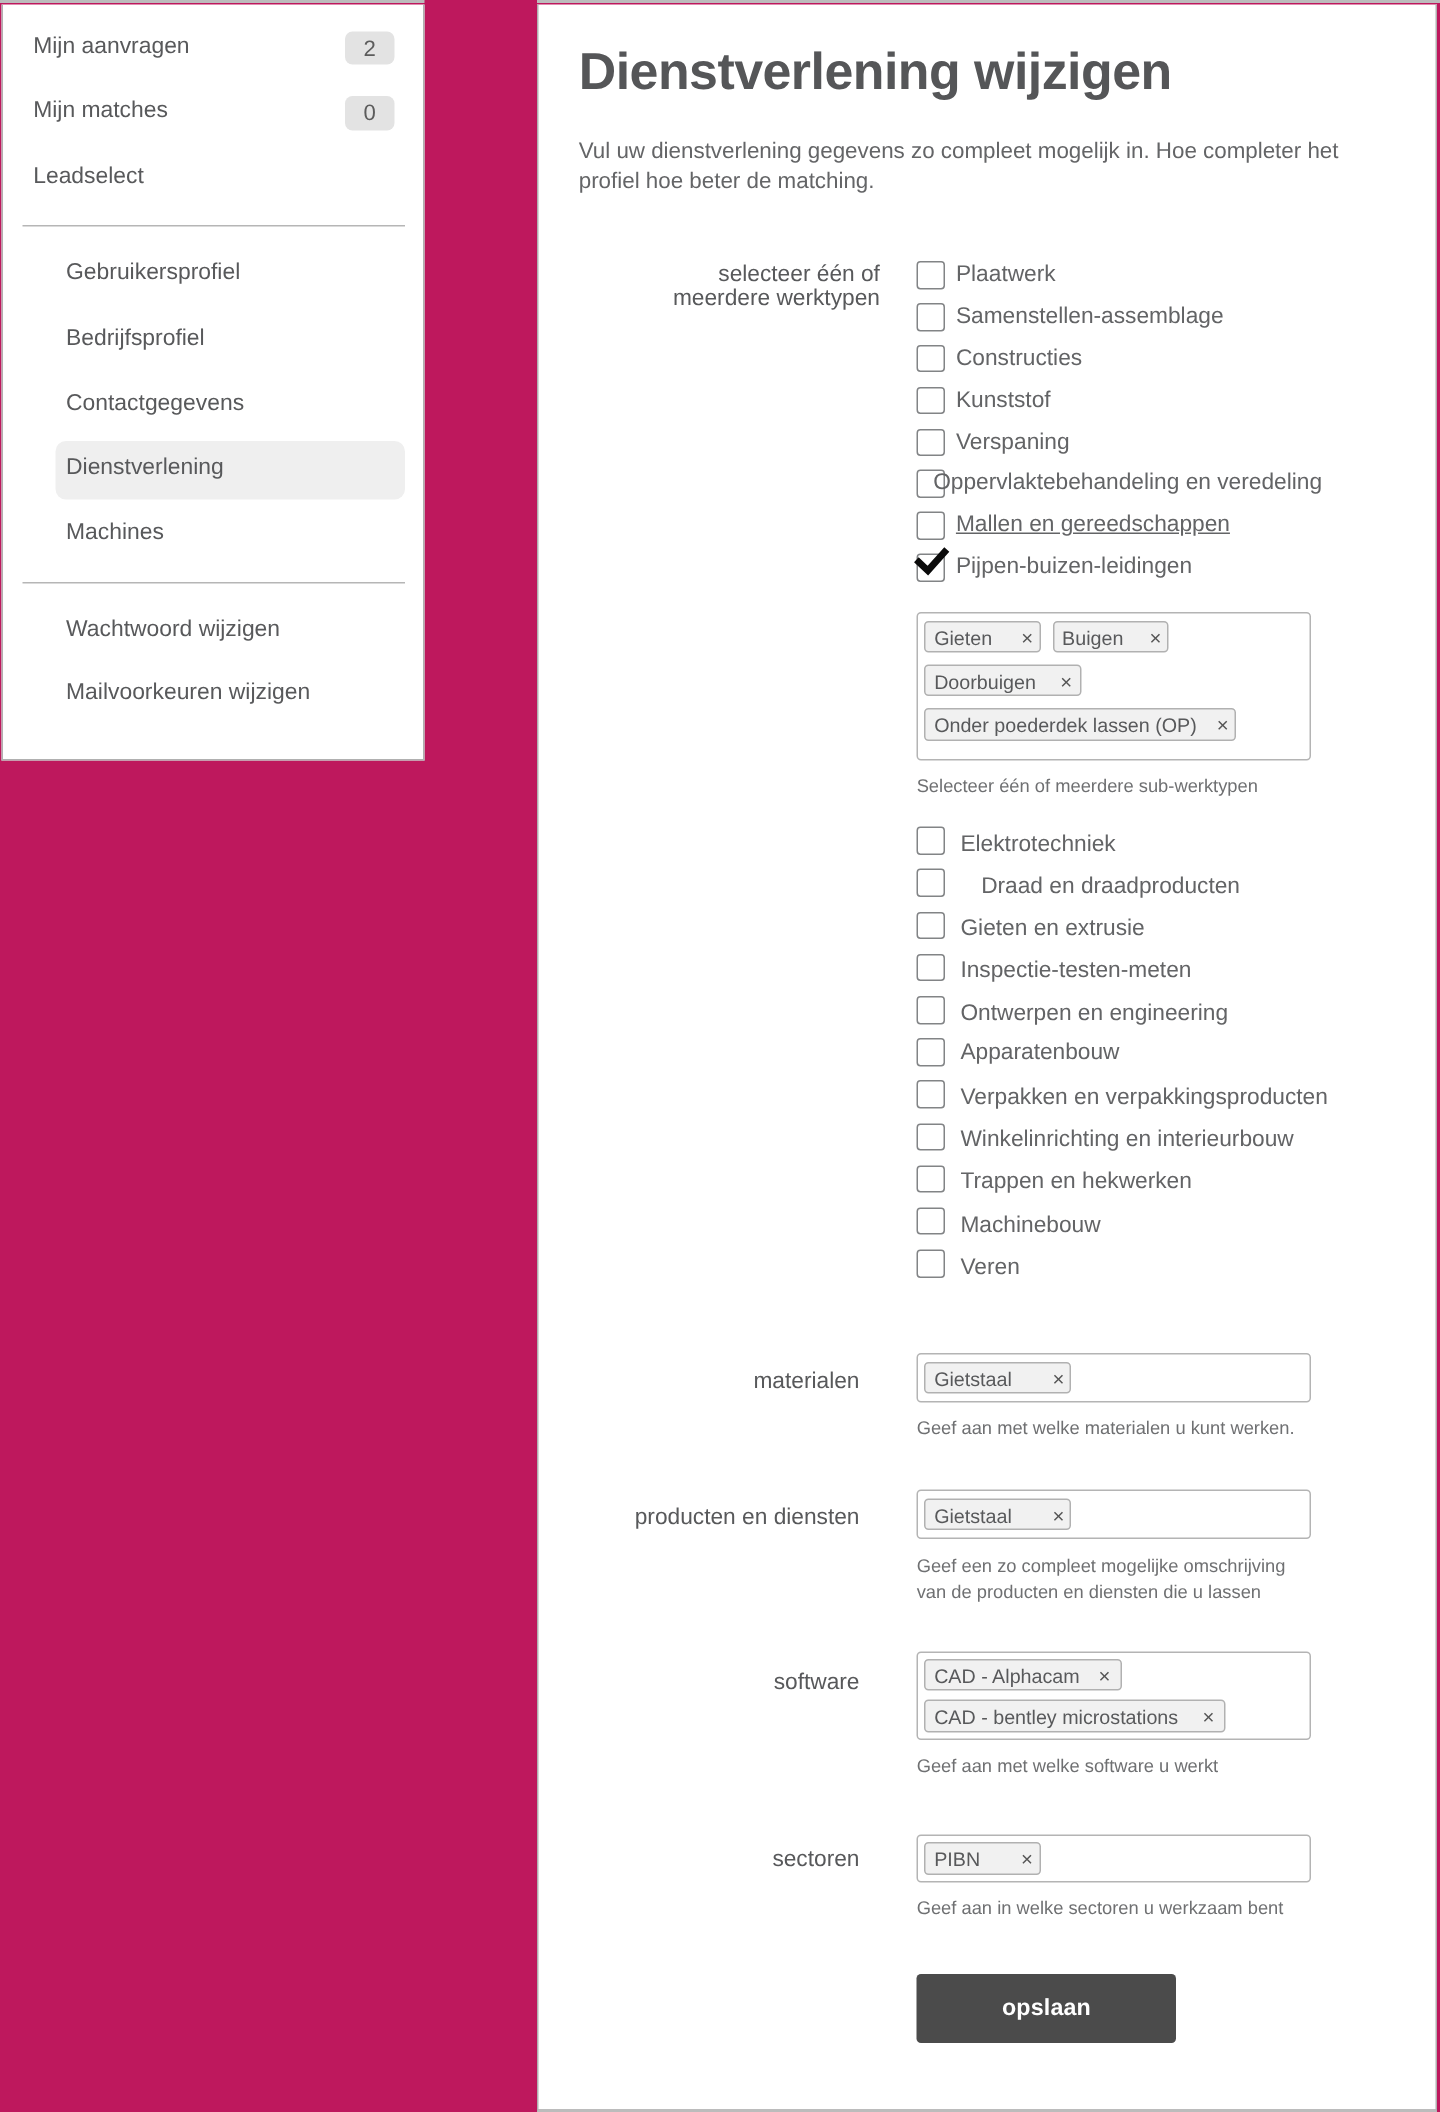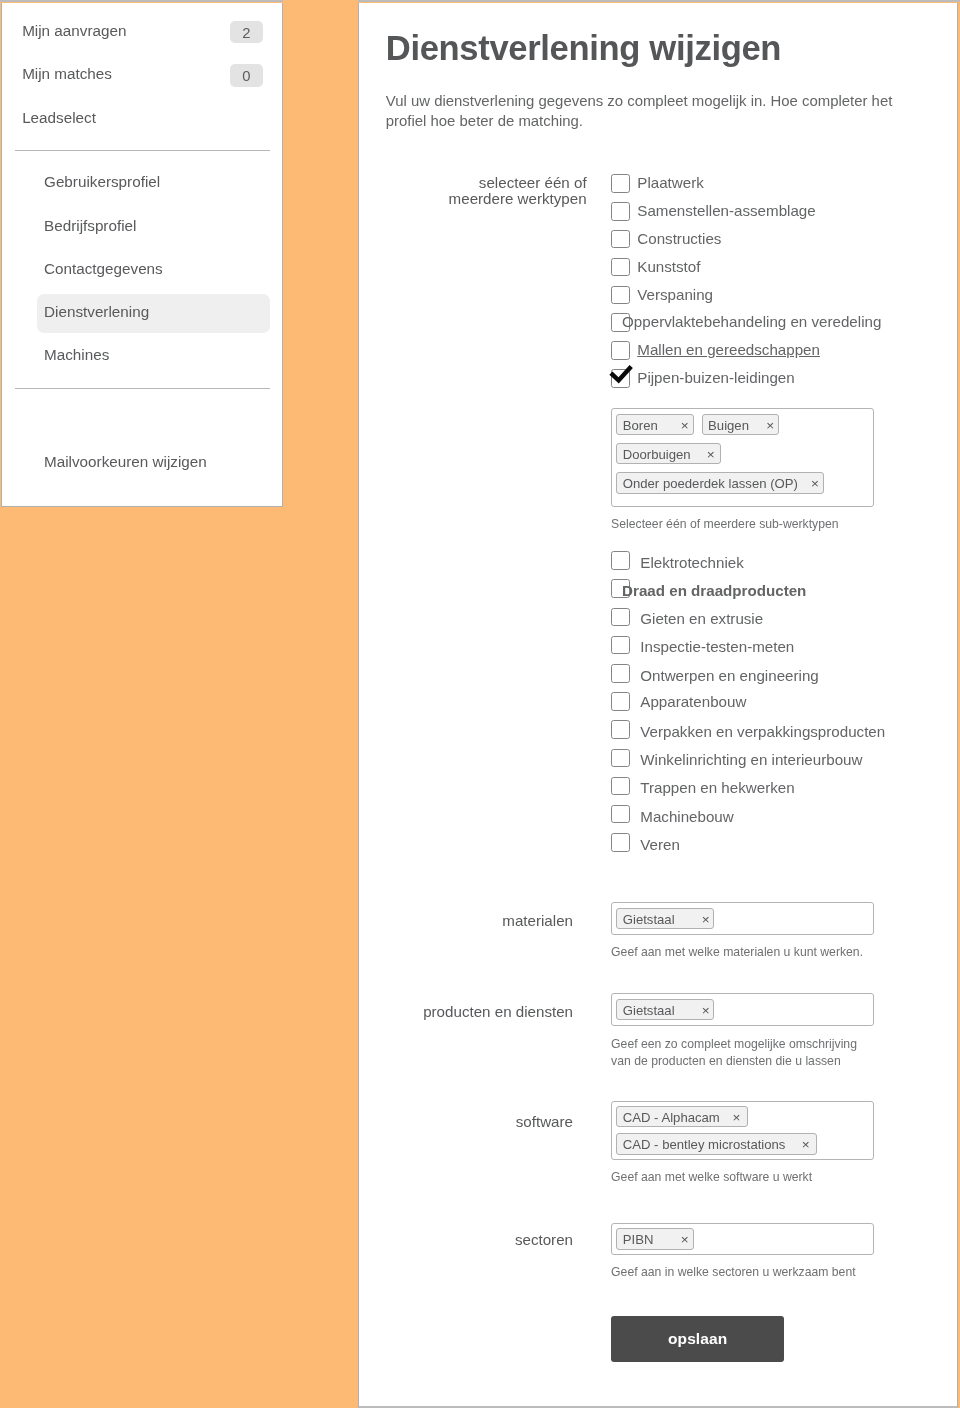--- a/index.html
+++ b/index.html
@@ -3,21 +3,21 @@
 <meta charset="utf-8">
 <style>
   * { box-sizing: border-box; }
   html, body { margin:0; padding:0; }
   body {
     width:960px; height:1408px; background:#ffffff;
     font-family:"Liberation Sans", sans-serif;
     color:#58595b;
     -webkit-font-smoothing:antialiased;
   }
-  .page { position:relative; width:960px; height:1408px; overflow:hidden; background:#fdba74; }
+  .page { position:relative; width:960px; height:1408px; overflow:hidden; background:#be185d; }
   .topline { position:absolute; top:0; height:2px; background:#bcbcbc; }
 
   
   .sidebar { position:absolute; left:1.45px; top:3px; width:281.55px; height:504px;
              border:1px solid #b0b0b0; border-top:0; background:#fff; }
   .nav-row { position:absolute; left:0; right:0; height:43px; }
   .nav-label { position:absolute; left:19.7px; font-size:15.25px; line-height:36.2px;
                color:#58595b; white-space:nowrap; }
   .badge { position:absolute; left:227.1px; top:7.9px; width:33.7px; height:22.5px;
            border-radius:5px; background:#e3e3e3;
@@ -101,20 +101,23 @@
     </div>
     <div class="nav-item" style="top:334.1px">
       <span>Machines</span>
     </div>
     <div class="nav-item active" style="top:290.9px">
       <span>Dienstverlening</span>
     </div>
 
     <div class="divider" style="top:384.8px"></div>
 
+    <div class="nav-item" style="top:398.7px">
+      <span>Wachtwoord wijzigen</span>
+    </div>
     <div class="nav-item" style="top:441.4px">
       <span>Mailvoorkeuren wijzigen</span>
     </div>
   </div>
 
   <div class="main">
     <h1>Dienstverlening wijzigen</h1>
     <p class="intro">Vul uw dienstverlening gegevens zo compleet mogelijk in. Hoe completer het profiel hoe beter de matching.</p>
 
     <div class="flabel" style="right:370.4px; top:171.9px;">
@@ -156,21 +159,21 @@
             <svg class="tick" width="32" height="28" viewBox="0 0 32 28">
               <path d="M 4.90 9.20 L 12.60 16.40 L 25.20 2.40" fill="none" stroke="#0a0a0a" stroke-width="4.5" stroke-linejoin="miter" stroke-miterlimit="8"></path>
             </svg>
           </span>
           <span class="cb-lbl" style="left: 26.2px; top: 0px;">Pijpen-buizen-leidingen</span>
         </div>
       </div>
 
     <div class="tagbox" id="subtagbox" style="left:252.2px; top:405.3px; width:262.4px; height:98.6px;">
         <span class="tag" style="left: 4.2px; top: 4.4px; width: 77.2px;">
-          <span class="tag-t">Boren</span>
+          <span class="tag-t">Gieten</span>
           <span class="tag-x" style="left: 67.4px;">×</span>
         </span>
         <span class="tag" style="left: 89.5px; top: 4.4px; width: 77.4px;">
           <span class="tag-t">Buigen</span>
           <span class="tag-x" style="left: 67.6px;">×</span>
         </span>
         <span class="tag" style="left: 4.2px; top: 33.5px; width: 104.9px;">
           <span class="tag-t">Doorbuigen</span>
           <span class="tag-x" style="left: 93.4px;">×</span>
         </span>
@@ -181,21 +184,21 @@
       </div>
     <div class="hint" style="left:252.1px; top:512.6px;">Selecteer één of meerdere sub-werktypen</div>
 
     <div id="cbgroup2">
         <div class="cb-row" style="top: 548.3px; left: 252.1px;">
           <span class="cb"></span>
           <span class="cb-lbl" style="left: 29.2px; top: 2.6px;">Elektrotechniek</span>
         </div>
         <div class="cb-row" style="top: 576.48px; left: 252.1px;">
           <span class="cb"></span>
-          <span class="cb-lbl" style="left: 11px; top: 2.6px; font-weight: bold;">Draad en draadproducten</span>
+          <span class="cb-lbl" style="left: 43px; top: 2.6px;">Draad en draadproducten</span>
         </div>
         <div class="cb-row" style="top: 604.66px; left: 252.1px;">
           <span class="cb"></span>
           <span class="cb-lbl" style="left: 29.2px; top: 2.6px;">Gieten en extrusie</span>
         </div>
         <div class="cb-row" style="top: 632.84px; left: 252.1px;">
           <span class="cb"></span>
           <span class="cb-lbl" style="left: 29.2px; top: 2.6px;">Inspectie-testen-meten</span>
         </div>
         <div class="cb-row" style="top: 661.02px; left: 252.1px;">

